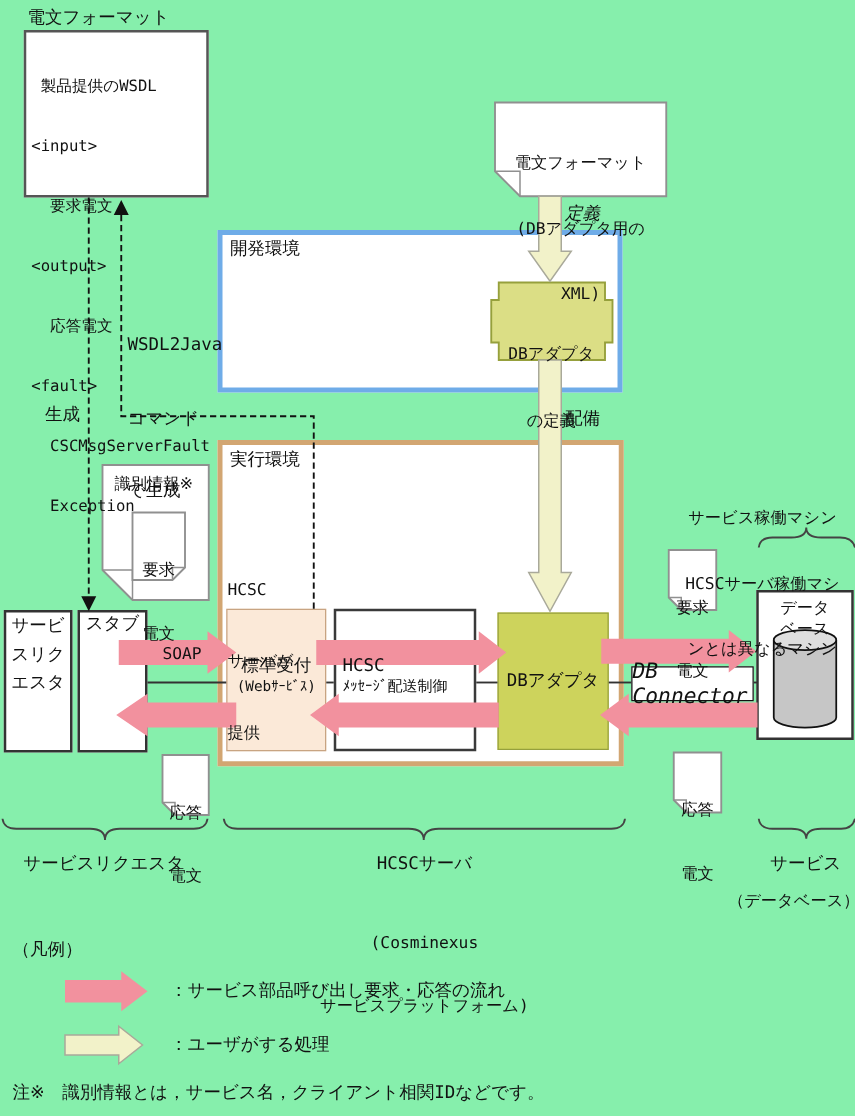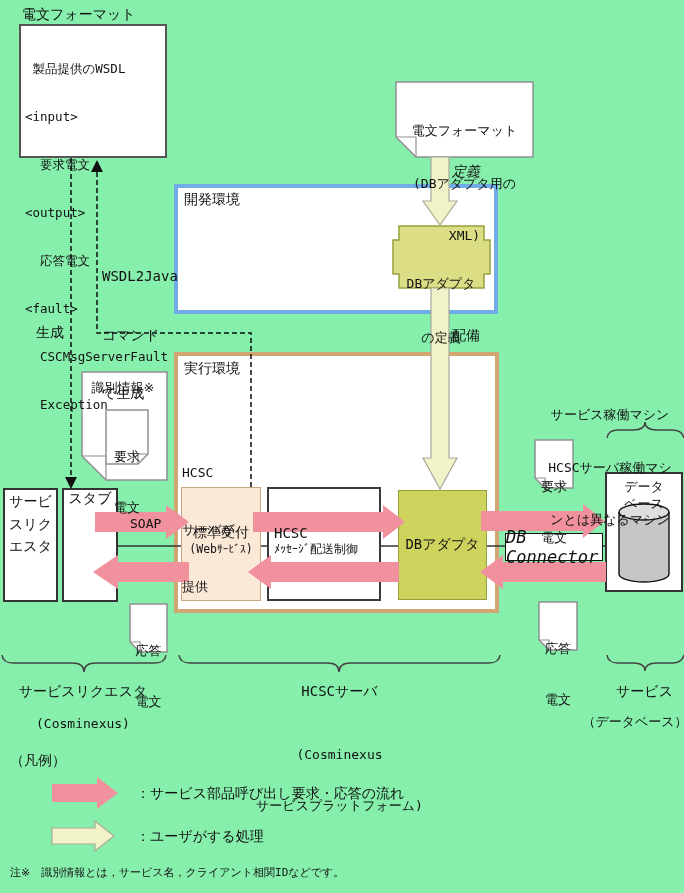--- a/index.html
+++ b/index.html
@@ -193,28 +193,27 @@
     <div>電文</div>
   </div>
 
   <div class="lbl f13 lh175 center" style="left:536px;top:371px;width:148px;">
     <div>サービス稼働マシン</div>
     <div>HCSCサーバ稼働マシ</div>
     <div>ンとは異なるマシン</div>
   </div>
 
   <div class="lbl f14 center" style="left:0px;top:683px;width:166px;">サービスリクエスタ</div>
-  <div class="lbl f13 center" style="left:0px;top:716px;width:166px;">(Cosminexus)</div>
   <div class="lbl f14 center" style="left:179px;top:683px;width:321px;">HCSCサーバ</div>
   <div class="lbl f13 lh17 center" style="left:179px;top:712px;width:321px;">
     <div>(Cosminexus</div>
     <div>サービスプラットフォーム)</div>
   </div>
   <div class="lbl f14 center" style="left:605px;top:683px;width:79px;">サービス</div>
   <div class="lbl f13 center" style="left:575px;top:714px;width:120px;">（データベース）</div>
 
   <div class="lbl f14" style="left:10px;top:752px;">（凡例）</div>
   <div class="lbl f14" style="left:136px;top:785px;">：サービス部品呼び出し要求・応答の流れ</div>
   <div class="lbl f14" style="left:136px;top:828px;">：ユーザがする処理</div>
 
-  <div class="lbl" style="left:10px;top:866px;font-size:11px;">注※　識別情報とは，サービス名，クライアント相関IDなどです。</div>
+  <div class="lbl" style="left:10px;top:866px;font-size:14px;">注※　識別情報とは，サービス名，クライアント相関IDなどです。</div>
 
 </div>
 
 </body></html>

